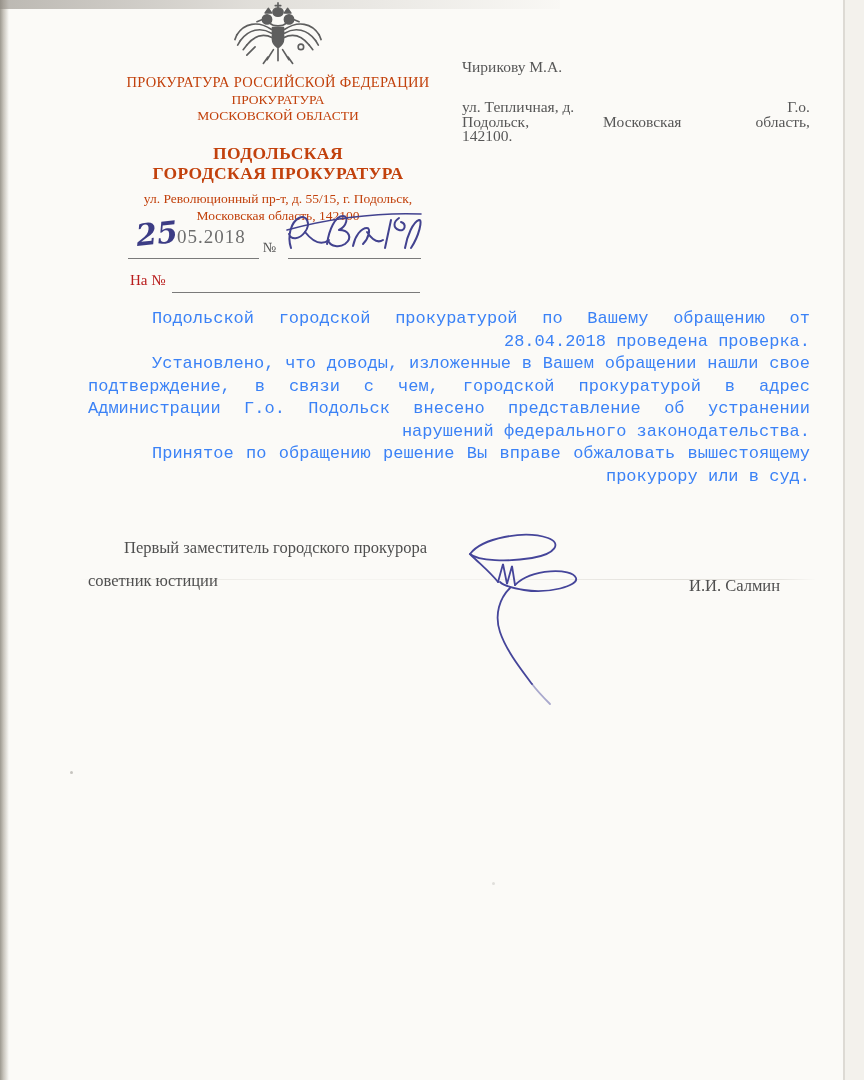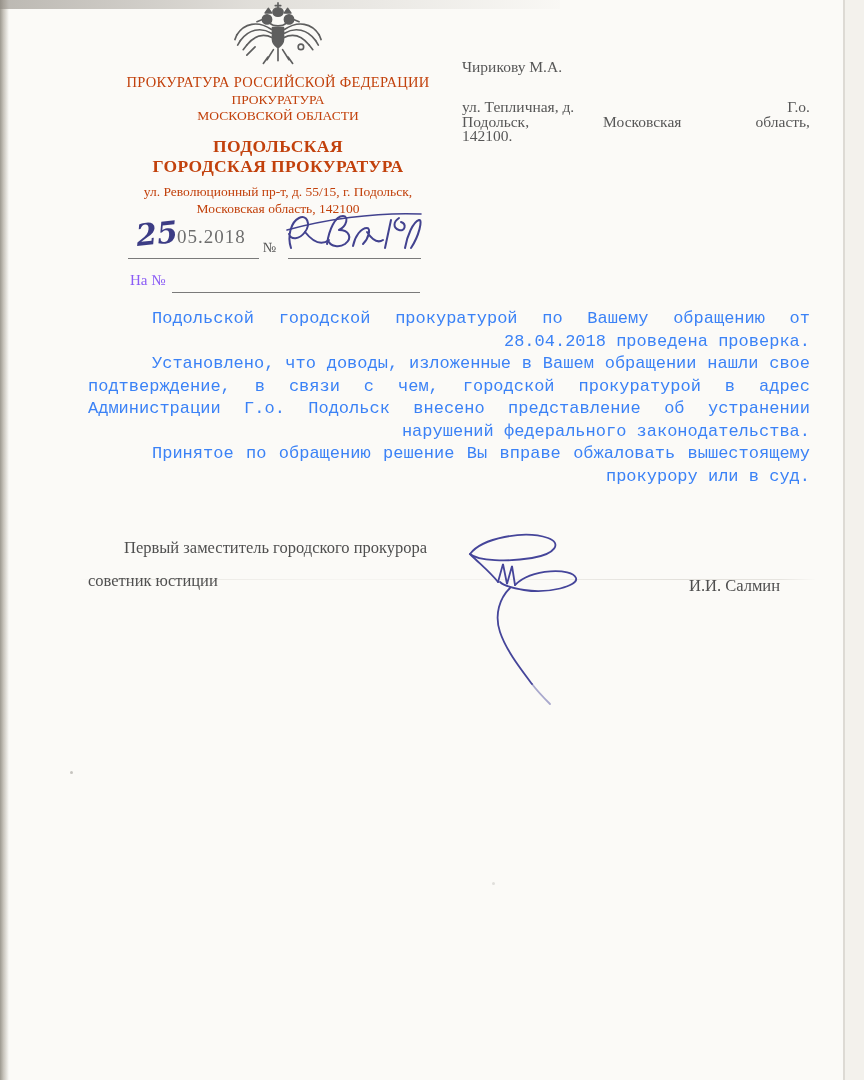--- a/index.html
+++ b/index.html
@@ -21,36 +21,36 @@
     background:linear-gradient(90deg,rgba(175,170,160,0) 0%,rgba(175,170,160,.5) 6%,rgba(175,170,160,.12) 35%,rgba(175,170,160,.2) 55%,rgba(175,170,160,.6) 82%,rgba(175,170,160,.5) 95%,rgba(175,170,160,0) 100%);}
   .speck{width:3px;height:3px;border-radius:50%;background:rgba(120,115,108,.4);}
 
   
   .letterhead{left:95px;top:0;width:366px;text-align:center;color:#c2410c;}
   .emblem{margin:2px auto 6px auto;width:104px;height:66px;}
   .lh-l1{font-size:14.5px;letter-spacing:.3px;line-height:17px;}
   .lh-l2{font-size:13.5px;line-height:16px;margin-top:1px;}
   .lh-l3{font-size:13.5px;line-height:16px;}
   .lh-org{font-weight:bold;font-size:17.5px;line-height:20px;letter-spacing:.4px;}
-  .lh-org1{margin-top:12px;}
+  .lh-org1{margin-top:19px;}
   .lh-addr{font-size:13.5px;line-height:17px;}
   .lh-addr1{margin-top:7px;}
 
   
   .dateline{left:128px;top:220px;width:300px;height:42px;}
   .hand-day{position:absolute;left:8px;top:-4px;font-size:30px;font-style:italic;font-weight:bold;
     color:#3c3c85;transform:rotate(-6deg);font-family:"DejaVu Serif",serif;}
   .date-printed{position:absolute;left:49px;top:6px;font-size:19px;color:#6e6e6e;letter-spacing:1px;}
   .rule{position:absolute;height:1px;background:#7a7a7a;}
   .date-rule{left:0;top:38px;width:131px;}
   .no-label{position:absolute;left:135px;top:20px;font-size:14px;color:#555;}
   .num-scribble{position:absolute;left:155px;top:-14px;}
   .num-rule{left:160px;top:38px;width:133px;}
   .na-line{left:130px;top:272px;width:300px;height:24px;}
-  .na-label{position:absolute;left:0;top:0;font-size:15px;color:#8b5cf6;}
+  .na-label{position:absolute;left:0;top:0;font-size:15px;color:#b91c1c;}
   .na-rule{left:42px;top:20px;width:248px;}
 
   
   .recipient{left:462px;top:58px;width:348px;color:#575757;font-size:15.5px;line-height:14.5px;}
   .rec-name{line-height:18px;}
   .rec-block{margin-top:24px;}
   .rec-row{display:flex;justify-content:space-between;line-height:14.5px;}
   .rec-last{line-height:14.5px;}
 
   

